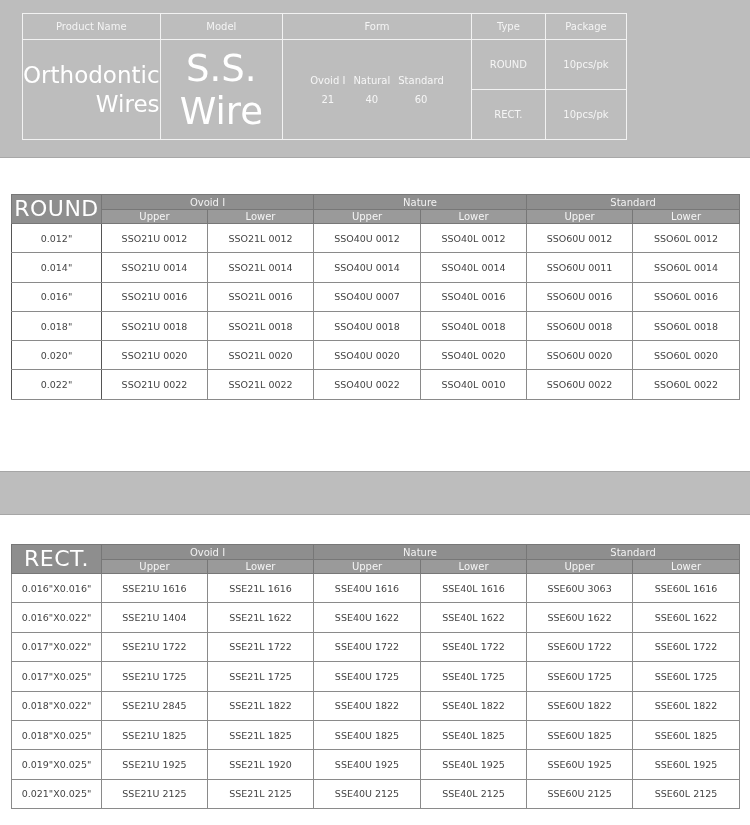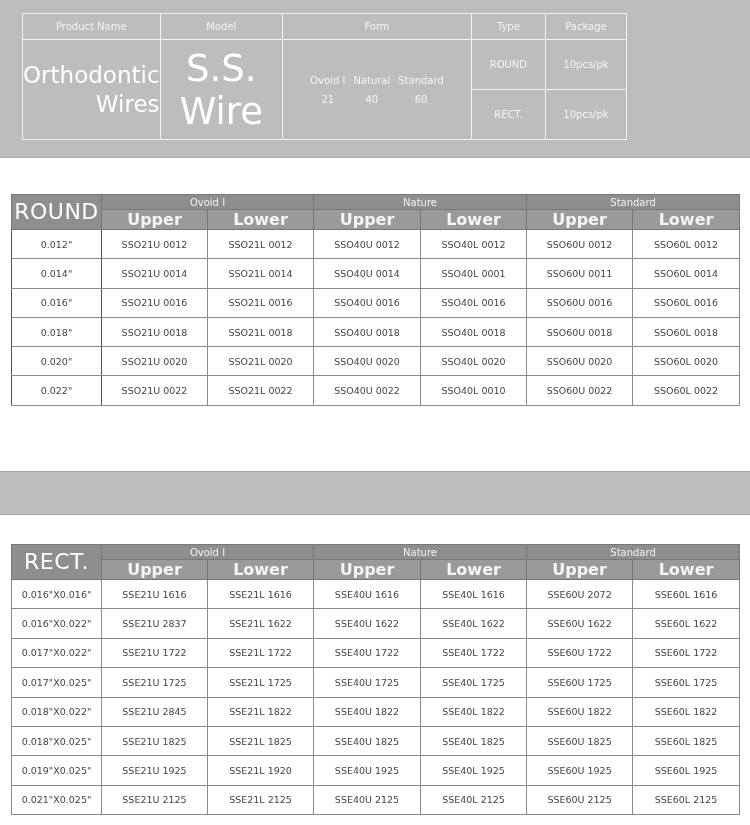--- a/index.html
+++ b/index.html
@@ -17,21 +17,21 @@
   .form-grid span { text-align: center; }
   .spec .small { font-size: 10px; color: #f6f6f6; }
 
   .divider-band { position: absolute; left: 0; top: 471px; width: 750px; height: 44px; background: #bdbdbd; border-top: 1px solid #a6a6a6; border-bottom: 1px solid #a6a6a6; }
 
   
   .dtable { position: absolute; left: 11px; width: 728px; border-collapse: collapse; table-layout: fixed; }
   .dtable td { border: 1px solid #8a8a8a; text-align: center; vertical-align: middle; font-size: 9.5px; color: #444; background: #fff; }
   .dtable td.type-label { background: #8e8e8e; color: #fff; font-size: 22px; font-weight: normal; border-color: #777; line-height: 26px; letter-spacing: 0.5px; }
   .dtable tr.grp td.g { background: #8e8e8e; color: #f2f2f2; height: 15px; font-size: 10px; border-color: #777; }
-  .dtable tr.sub td { background: #9a9a9a; color: #f5f5f5; height: 14px; font-size: 16px; border-color: #777; font-weight: bold; }
+  .dtable tr.sub td { background: #9a9a9a; color: #f5f5f5; height: 14px; font-size: 10px; border-color: #777; }
   .dtable td.size { border-left: 1px solid #555; border-right: 1px solid #555; }
   #round { top: 194px; }
   #round tr.row td { height: 29.3px; }
   #rect { top: 544px; }
   #rect tr.row td { height: 29.4px; }
 </style>
 </head>
 <body>
 
 <div class="banner">
@@ -110,29 +110,29 @@
     <td>SSO40U 0012</td>
     <td>SSO40L 0012</td>
     <td>SSO60U 0012</td>
     <td>SSO60L 0012</td>
   </tr>
   <tr class="row">
     <td class="size">0.014"</td>
     <td>SSO21U 0014</td>
     <td>SSO21L 0014</td>
     <td>SSO40U 0014</td>
-    <td>SSO40L 0001</td>
+    <td>SSO40L 0014</td>
     <td>SSO60U 0011</td>
     <td>SSO60L 0014</td>
   </tr>
   <tr class="row">
     <td class="size">0.016"</td>
     <td>SSO21U 0016</td>
     <td>SSO21L 0016</td>
-    <td>SSO40U 0016</td>
+    <td>SSO40U 0007</td>
     <td>SSO40L 0016</td>
     <td>SSO60U 0016</td>
     <td>SSO60L 0016</td>
   </tr>
   <tr class="row">
     <td class="size">0.018"</td>
     <td>SSO21U 0018</td>
     <td>SSO21L 0018</td>
     <td>SSO40U 0018</td>
     <td>SSO40L 0018</td>
@@ -186,26 +186,26 @@
     <td>Lower</td>
     <td>Upper</td>
     <td>Lower</td>
   </tr>
   <tr class="row">
     <td>0.016"X0.016"</td>
     <td>SSE21U 1616</td>
     <td>SSE21L 1616</td>
     <td>SSE40U 1616</td>
     <td>SSE40L 1616</td>
-    <td>SSE60U 2072</td>
+    <td>SSE60U 3063</td>
     <td>SSE60L 1616</td>
   </tr>
   <tr class="row">
     <td>0.016"X0.022"</td>
-    <td>SSE21U 2837</td>
+    <td>SSE21U 1404</td>
     <td>SSE21L 1622</td>
     <td>SSE40U 1622</td>
     <td>SSE40L 1622</td>
     <td>SSE60U 1622</td>
     <td>SSE60L 1622</td>
   </tr>
   <tr class="row">
     <td>0.017"X0.022"</td>
     <td>SSE21U 1722</td>
     <td>SSE21L 1722</td>

